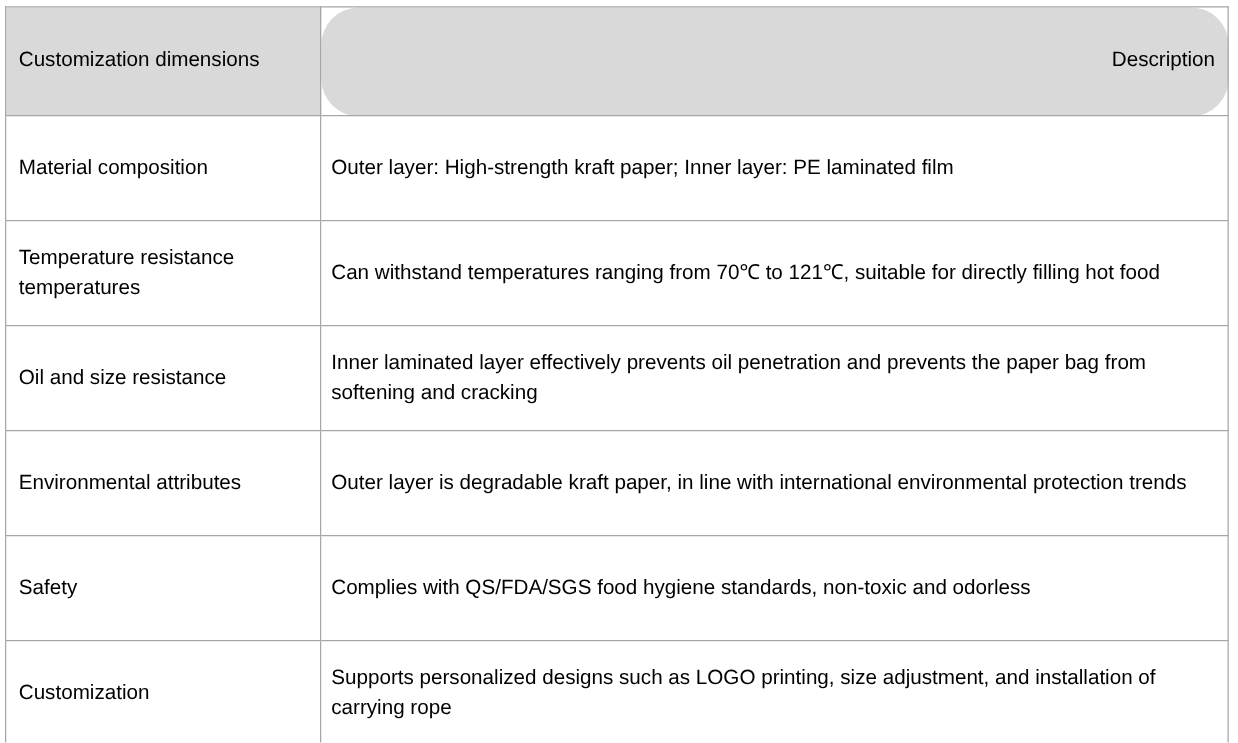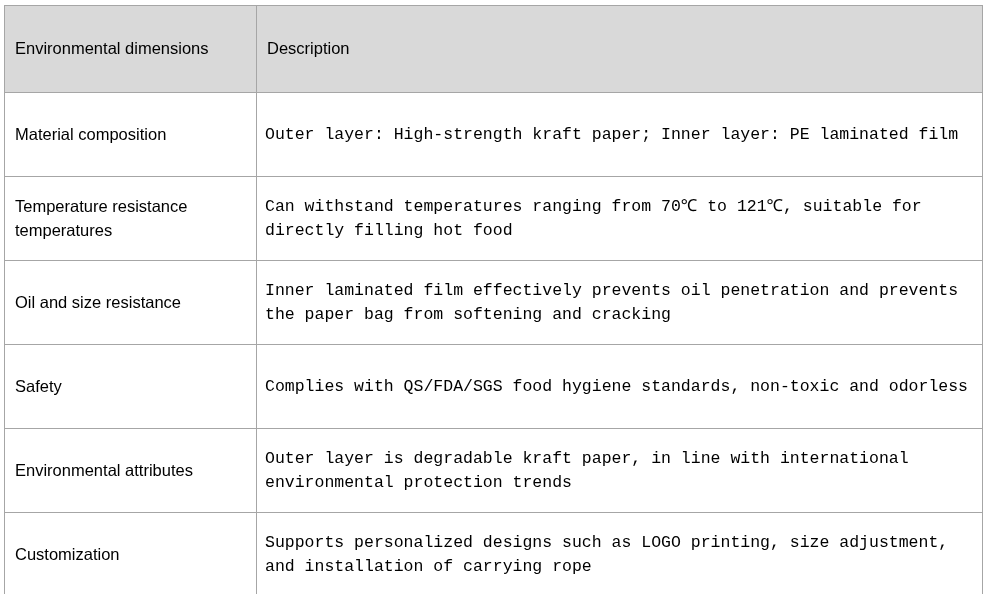--- a/index.html
+++ b/index.html
@@ -37,70 +37,70 @@
     font-size: 16.5px;
     line-height: 1.42;
   }
   table.spec-table thead th {
     background: #d9d9d9;
     text-align: left;
     height: 78px;
     padding: 4px 10px;
   }
   table.spec-table thead th.head-desc {
-    text-align: left;
+    text-align: right;
+    border-radius: 30px;
   }
   table.spec-table tbody td {
     background: #ffffff;
     padding: 6px 2px;
     height: 71px;
   }
   table.spec-table tbody td.cell-dim {
     padding-left: 10px;
   }
   table.spec-table tbody td.cell-desc {
     padding-left: 8px;
-    font-family: Liberation Mono, monospace;
   }
 </style>
 </head>
 <body>
 
 <div class="table-wrap">
   <table class="spec-table">
     <colgroup>
       <col class="col-dim">
       <col class="col-desc">
     </colgroup>
     <thead>
       <tr>
-        <th class="head-dim">Environmental dimensions</th>
+        <th class="head-dim">Customization dimensions</th>
         <th class="head-desc">Description</th>
       </tr>
     </thead>
     <tbody>
       <tr>
         <td class="cell-dim">Material composition</td>
         <td class="cell-desc">Outer layer: High-strength kraft paper; Inner layer: PE laminated film</td>
       </tr>
       <tr>
         <td class="cell-dim">Temperature resistance temperatures</td>
         <td class="cell-desc">Can withstand temperatures ranging from 70℃ to 121℃, suitable for directly filling hot food</td>
       </tr>
       <tr>
         <td class="cell-dim">Oil and size resistance</td>
-        <td class="cell-desc">Inner laminated film effectively prevents oil penetration and prevents the paper bag from softening and cracking</td>
+        <td class="cell-desc">Inner laminated layer effectively prevents oil penetration and prevents the paper bag from softening and cracking</td>
+      </tr>
+      <tr>
+        <td class="cell-dim">Environmental attributes</td>
+        <td class="cell-desc">Outer layer is degradable kraft paper, in line with international environmental protection trends</td>
       </tr>
       <tr>
         <td class="cell-dim">Safety</td>
         <td class="cell-desc">Complies with QS/FDA/SGS food hygiene standards, non-toxic and odorless</td>
-      </tr>
-      <tr>
-        <td class="cell-dim">Environmental attributes</td>
-        <td class="cell-desc">Outer layer is degradable kraft paper, in line with international environmental protection trends</td>
       </tr>
       <tr>
         <td class="cell-dim">Customization</td>
         <td class="cell-desc">Supports personalized designs such as LOGO printing, size adjustment, and installation of carrying rope</td>
       </tr>
     </tbody>
   </table>
 </div>
 
 </body></html>

